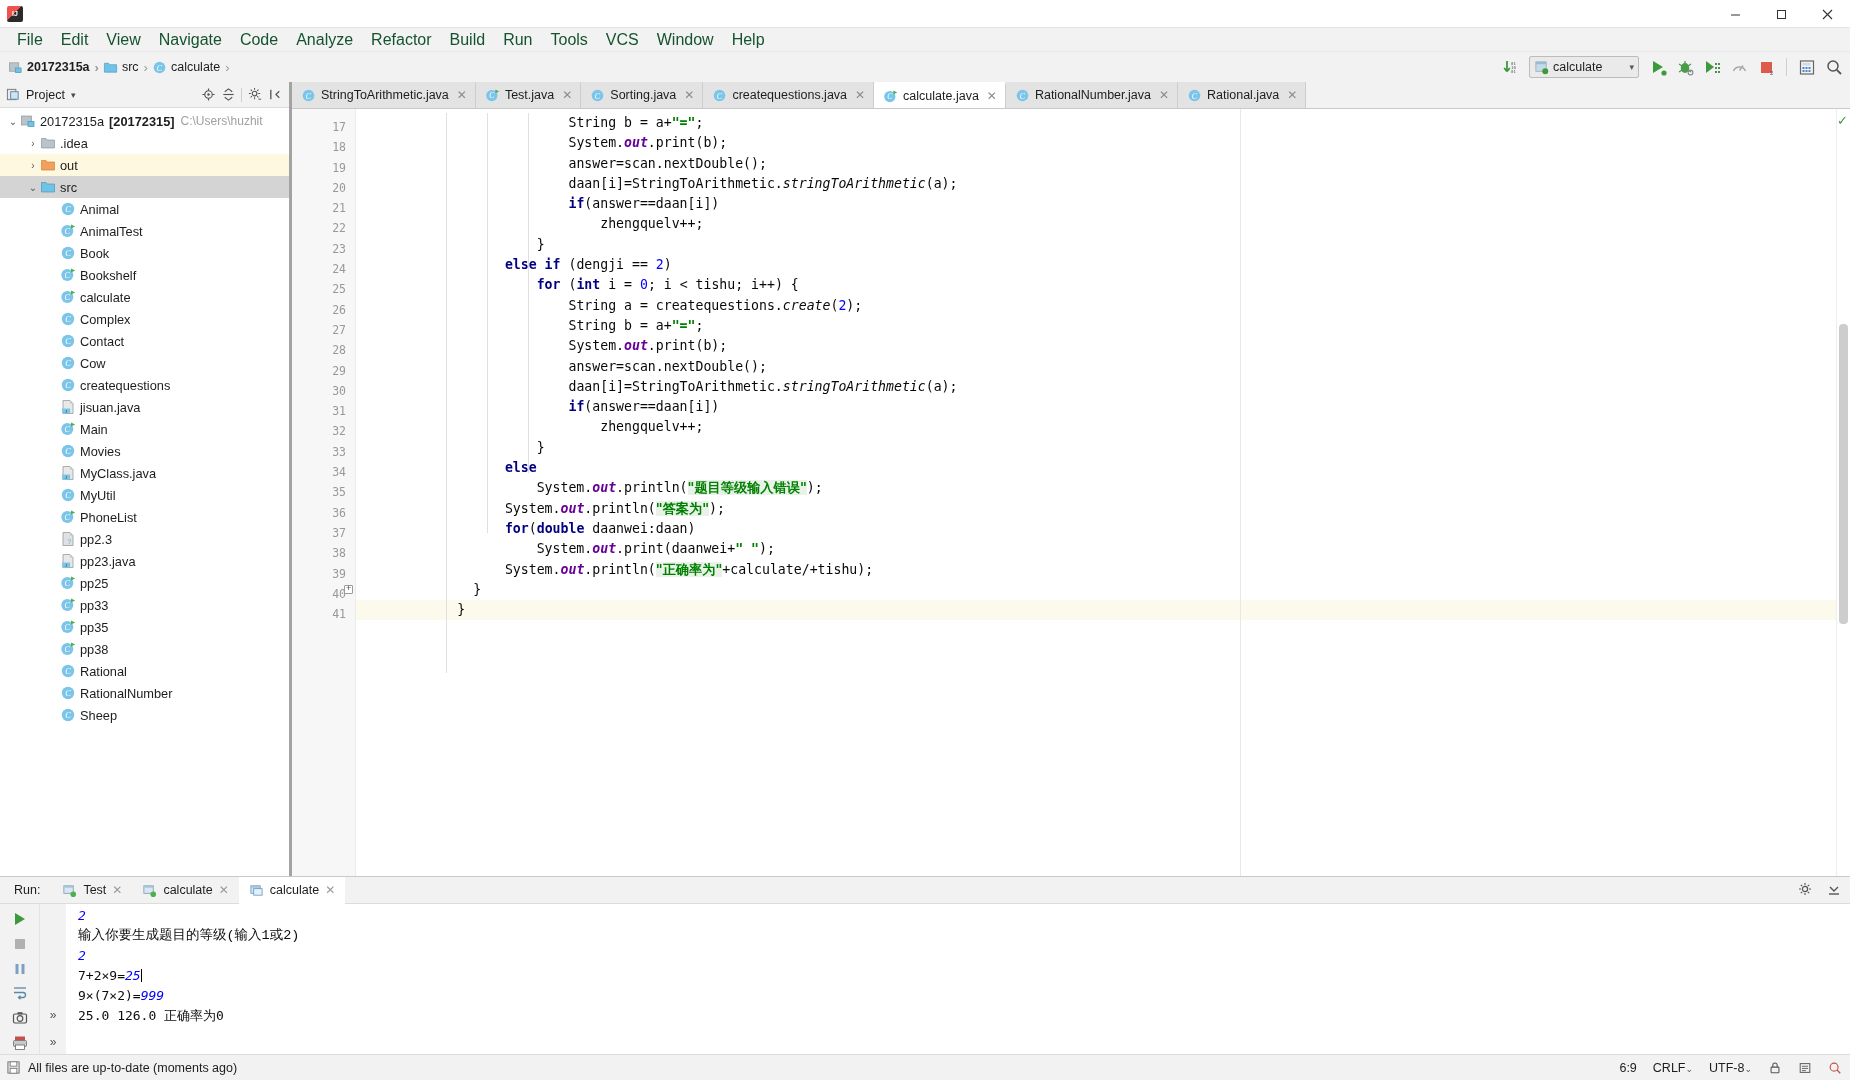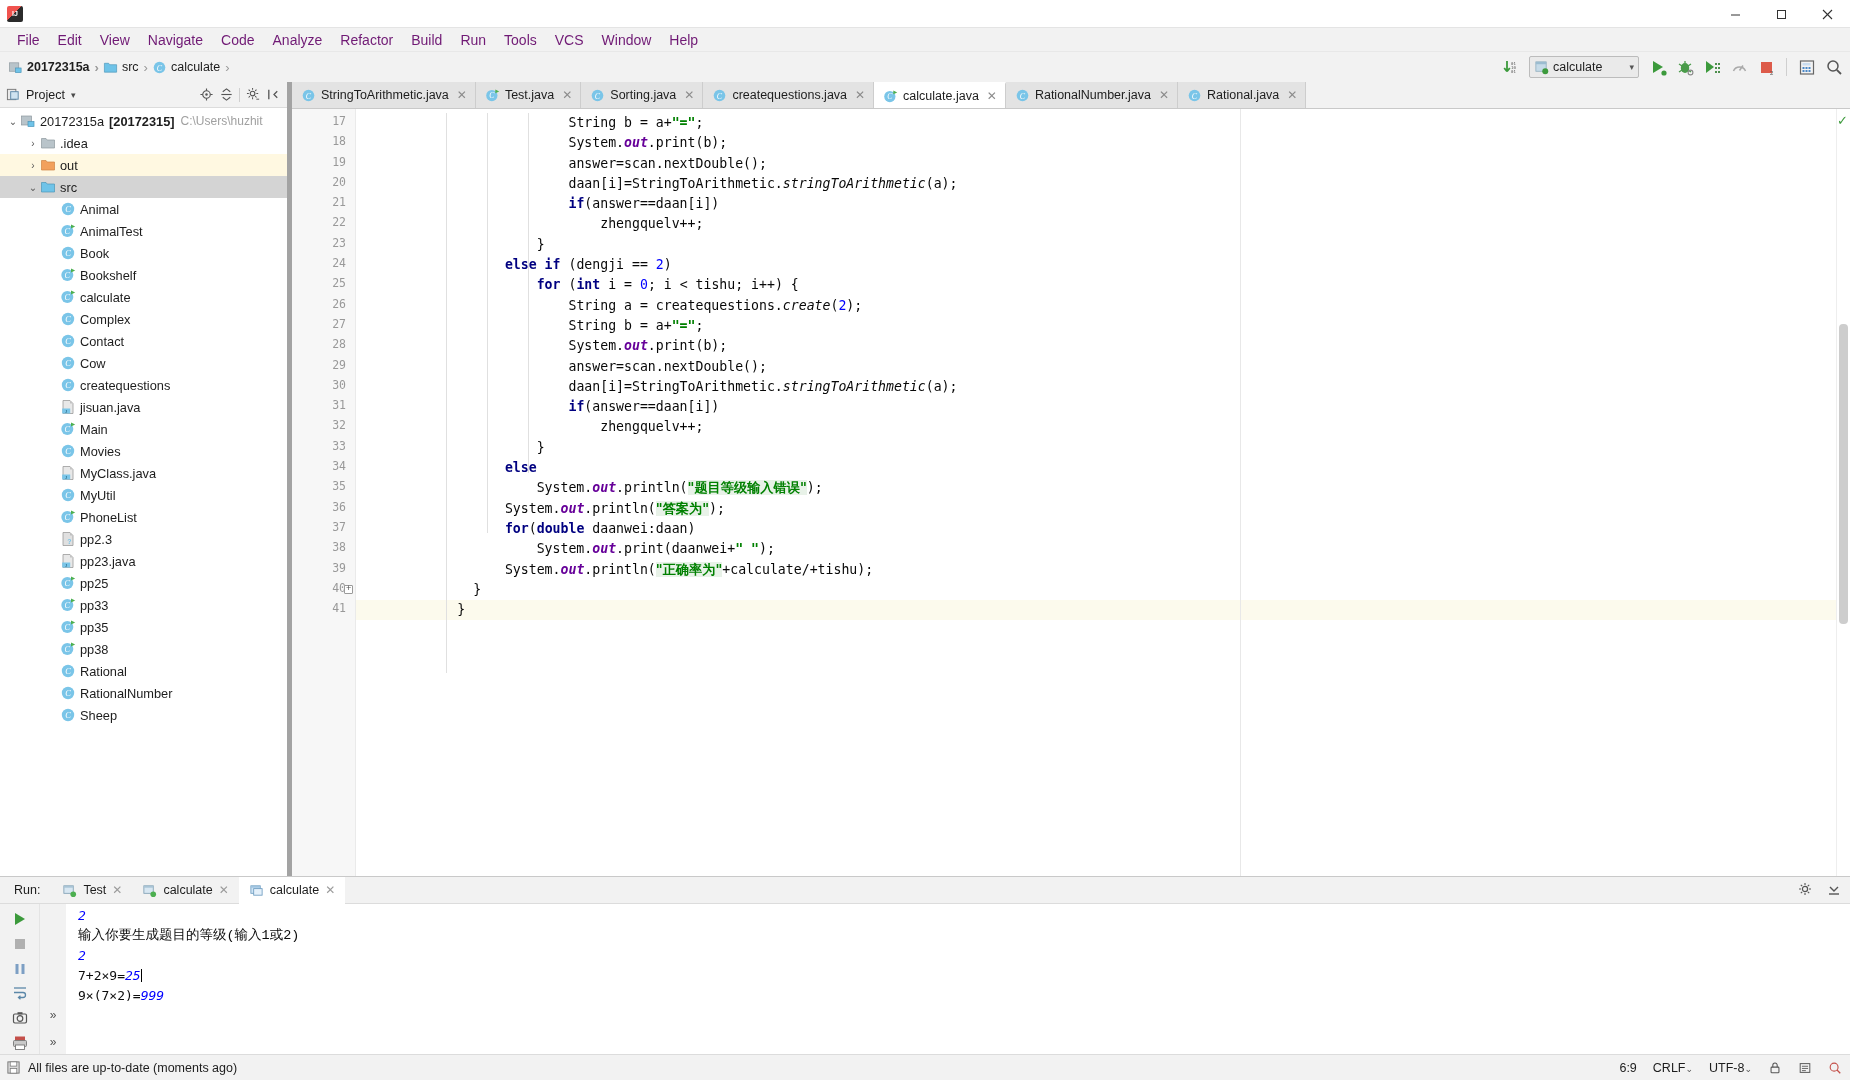--- a/index.html
+++ b/index.html
@@ -36,21 +36,21 @@
     color: #333; font-size: 13px;
   }
   .winbtn svg { display:block; }
 
   
   .menubar {
     height: 24px; background: #f2f2f2; display: flex; align-items: center;
     padding-left: 8px; flex: none; border-bottom: 1px solid #e8e8e8;
   }
   .menuitem {
-    font-size: 14px; color: #701a75; padding: 2px 9px; height: 20px;
+    font-size: 16px; color: #14532d; padding: 2px 9px; height: 20px;
     display: flex; align-items: center; white-space: nowrap;
   }
 
   
   .navbar {
     height: 30px; background: #f2f2f2; display: flex; align-items: center;
     padding-left: 8px; flex: none; position: relative;
   }
   .crumb { display: flex; align-items: center; font-size: 12.5px; color: #1d1d1d; }
   .crumb .sep { color: #9a9a9a; margin: 0 4px 0 5px; font-size: 13px; }
@@ -66,21 +66,21 @@
     font-size: 12.5px; color: #1d1d1d; margin: 0 4px;
   }
   .vsep { width: 1px; height: 18px; background: #cfcfcf; margin: 0 5px; }
 
   
   .main { flex: 1 1 auto; display: flex; min-height: 0; background: #f2f2f2; }
 
   
   .sidebar {
     width: 292px; background: #ffffff; display: flex; flex-direction: column;
-    flex: none; border-right: 5px solid #a3a3a3; min-height: 0;
+    flex: none; border-right: 3px solid #a3a3a3; min-height: 0;
   }
   .sidebar-header {
     height: 26px; background: #f2f2f2; display: flex; align-items: center;
     padding: 0 4px 0 6px; flex: none; border-bottom: 1px solid #dcdcdc;
   }
   .sidebar-header .sb-title { font-size: 12.5px; color: #1d1d1d; margin-left: 5px; }
   .sidebar-header .caret { margin-left: 6px; color: #4a4a4a; font-size: 9px; }
   .sidebar-header .spacer { flex: 1; }
   .sb-ico { width: 20px; height: 20px; display: flex; align-items: center; justify-content: center; border-radius: 2px; }
 
@@ -107,21 +107,21 @@
     padding: 0 8px 0 9px; font-size: 12.5px; color: #1d1d1d;
     background: #e3e3e3; border-right: 1px solid #cdcdcd; white-space: nowrap;
     position: relative;
   }
   .etab.active { background: #ffffff; border-top: 2px solid #ffffff; }
   .etab .xclose { color: #8b8b8b; font-size: 12px; margin-left: 3px; }
 
   .editor-body { flex: 1 1 auto; display: flex; min-height: 0; position: relative; background: #fff; overflow: hidden; }
   .gutter {
     width: 64px; flex: none; background: #f7f7f7; border-right: 1px solid #eaeaea;
-    position: relative; padding-top: 2px;
+    position: relative; padding-top: 8px;
   }
   .gline {
     height: 20.3px; font-family: "DejaVu Sans Mono", monospace; font-size: 11.5px;
     color: #999999; text-align: right; padding-right: 9px; line-height: 20.3px;
   }
   .codepane {
     flex: 1 1 auto; position: relative; overflow: hidden; background: #fff;
     padding-top: 4px;
   }
   .cline {
@@ -881,20 +881,21 @@
         <div style="flex:1"></div>
         <div class="rt-btn" style="font-size:12px;color:#555;">»</div>
         <div class="rt-btn" style="font-size:12px;color:#555;">»</div>
       </div>
       <div class="console" id="console">
           <div class="conline"><span class="inp">2</span></div>
           <div class="conline cjkline">输入你要生成题目的等级(输入1或2)</div>
           <div class="conline"><span class="inp">2</span></div>
           <div class="conline"><span>7+2×9=</span><span class="inp">25</span><span class="caretbar"></span></div>
           <div class="conline"><span>9×(7×2)=</span><span class="inp">999</span></div>
+          <div class="conline">25.0 126.0 正确率为0</div>
         </div>
     </div>
   </div>
 
   <div class="statusbar">
     <div class="status-left">
       <svg width="15" height="15" viewBox="0 0 16 16">
         <rect x="2" y="2" width="12" height="12" fill="#d9d9d9" stroke="#777" stroke-width="1"></rect>
         <rect x="4.5" y="2" width="7" height="4.5" fill="#fff" stroke="#777" stroke-width="0.8"></rect>
         <rect x="4.5" y="9" width="7" height="5" fill="#fff" stroke="#777" stroke-width="0.8"></rect>

